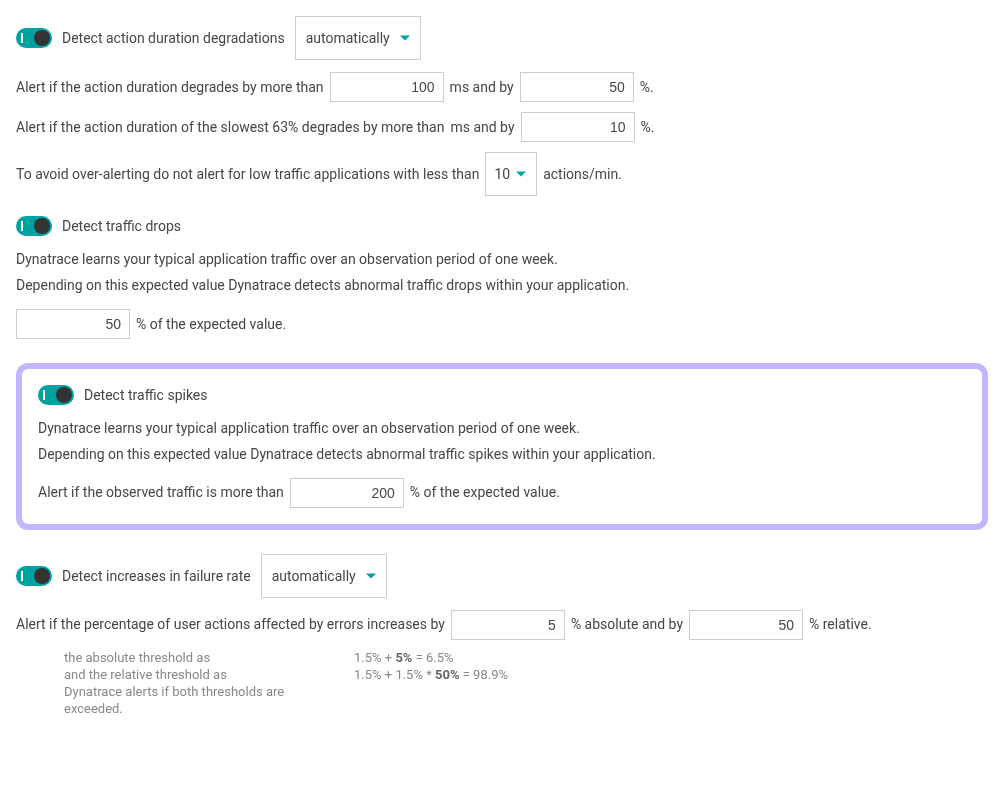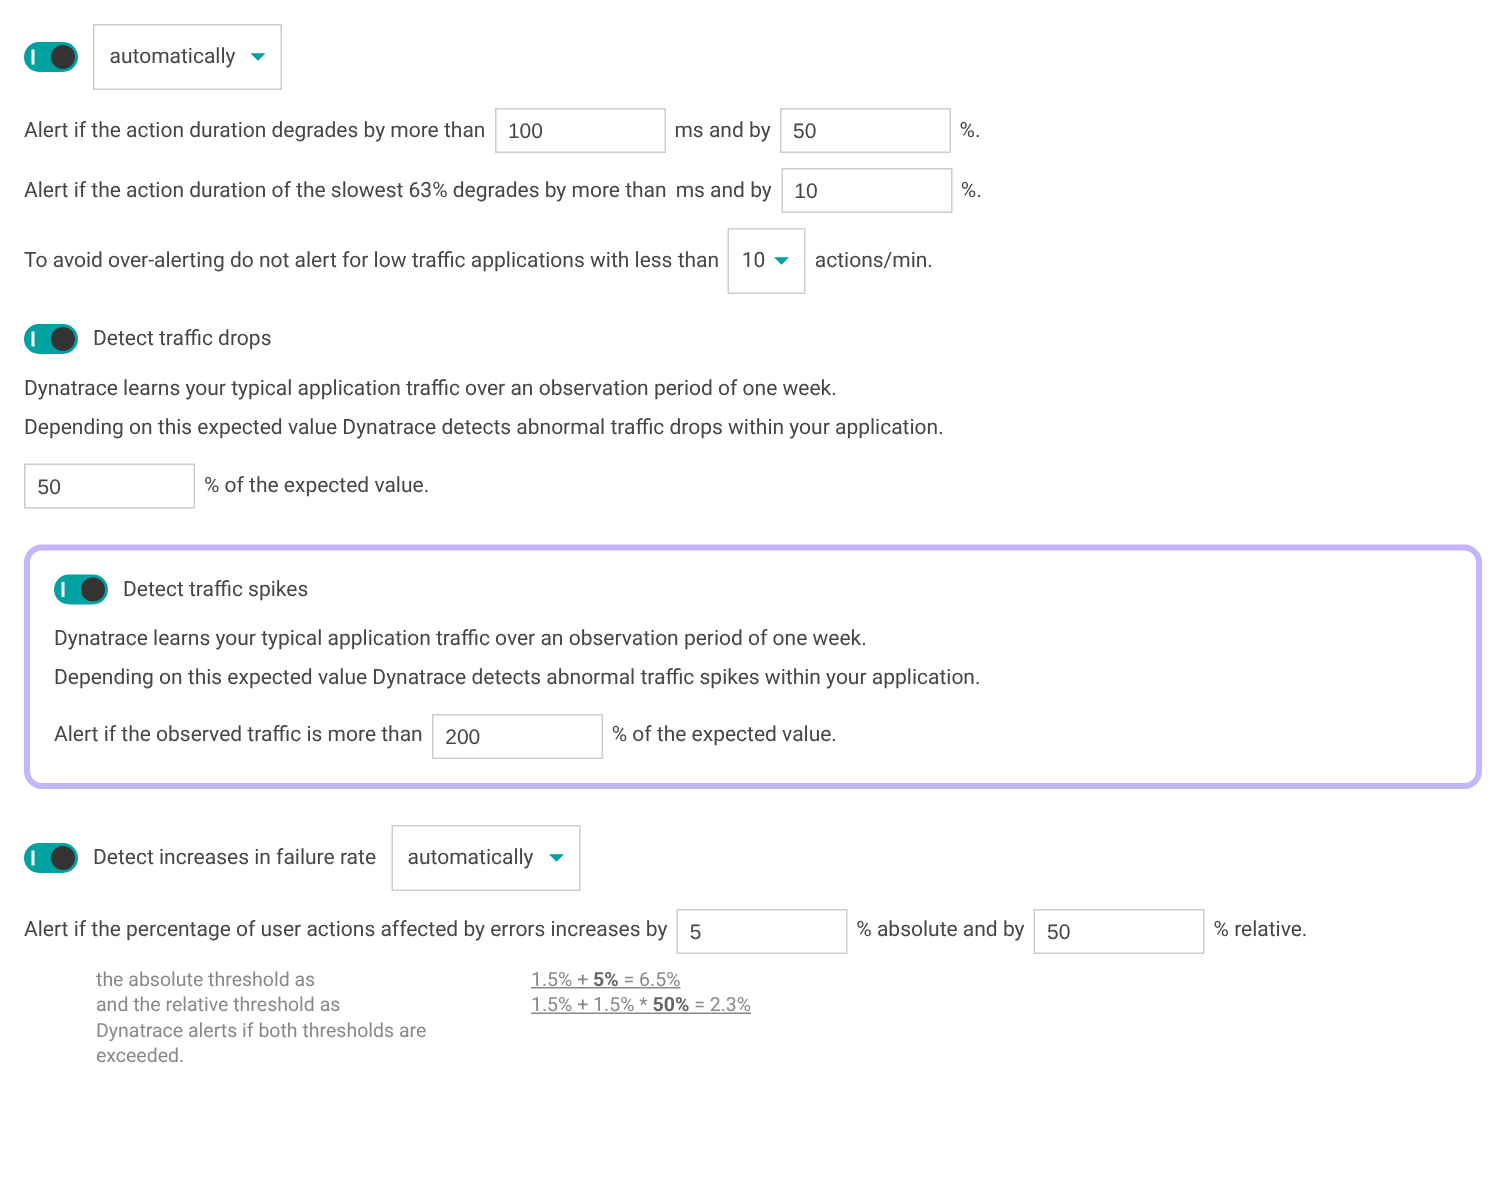--- a/index.html
+++ b/index.html
@@ -55,20 +55,21 @@
       gap: 6px;
       line-height: 1.6;
     }
     .desc {
       margin-bottom: 4px;
       line-height: 1.6;
     }
     input[type="text"].num {
       border: 1px solid #ccc;
       padding: 5px 8px;
+      text-align: right;
       font-size: 14px;
       width: 114px;
       height: 30px;
       color: #454646;
     }
     .select-wrap {
       border: 1px solid #ccc;
       padding: 5px 30px 5px 10px;
       position: relative;
       display: inline-flex;
@@ -83,53 +84,53 @@
       right: 10px;
       top: 50%;
       transform: translateY(-50%);
       width: 0;
       height: 0;
       border-left: 5px solid transparent;
       border-right: 5px solid transparent;
       border-top: 5px solid #00a1a1;
     }
     .highlighted {
-      border: 4px solid #c4b5fd;
+      border: 6px solid #c4b5fd;
       border-radius: 12px;
       padding: 16px;
       margin-bottom: 24px;
       margin-top: 24px;
     }
     .example {
       color: #888;
       font-size: 13px;
     }
     .example-row {
       display: flex;
       margin-left: 48px;
       margin-bottom: 2px;
     }
     .example-label {
       width: 290px;
     }
     .example-calc {
       flex: 0 0 auto;
-      text-decoration: underline;
     }
     strong.bold { font-weight: 700; color: #666; }
   </style>
 </head>
 <body>
 
 <div class="section">
   <div class="section-header">
     <div class="toggle">
       <div class="toggle-bar"></div>
       <div class="toggle-knob"></div>
     </div>
+    <span>Detect action duration degradations</span>
     <div class="select-wrap">
       <span>automatically</span>
       <span class="chevron"></span>
     </div>
   </div>
 
   <div class="row">
     <span>Alert if the action duration degrades by more than</span>
     <input type="text" class="num" value="100" style="">
     <span>ms and by</span>
@@ -211,21 +212,21 @@
   <div class="example">
     <div class="example-row">
       <div class="example-label">the absolute threshold as</div>
       <div class="example-calc">
         <span>1.5% + </span><strong class="bold">5%</strong><span> = 6.5%</span>
       </div>
     </div>
     <div class="example-row">
       <div class="example-label">and the relative threshold as</div>
       <div class="example-calc">
-        <span>1.5% + 1.5% * </span><strong class="bold">50%</strong><span> = 2.3%</span>
+        <span>1.5% + 1.5% * </span><strong class="bold">50%</strong><span> = 98.9%</span>
       </div>
     </div>
     <div class="example-row">
       <div class="example-label">Dynatrace alerts if both thresholds are</div>
     </div>
     <div class="example-row">
       <div class="example-label">exceeded.</div>
     </div>
   </div>
 </div>

